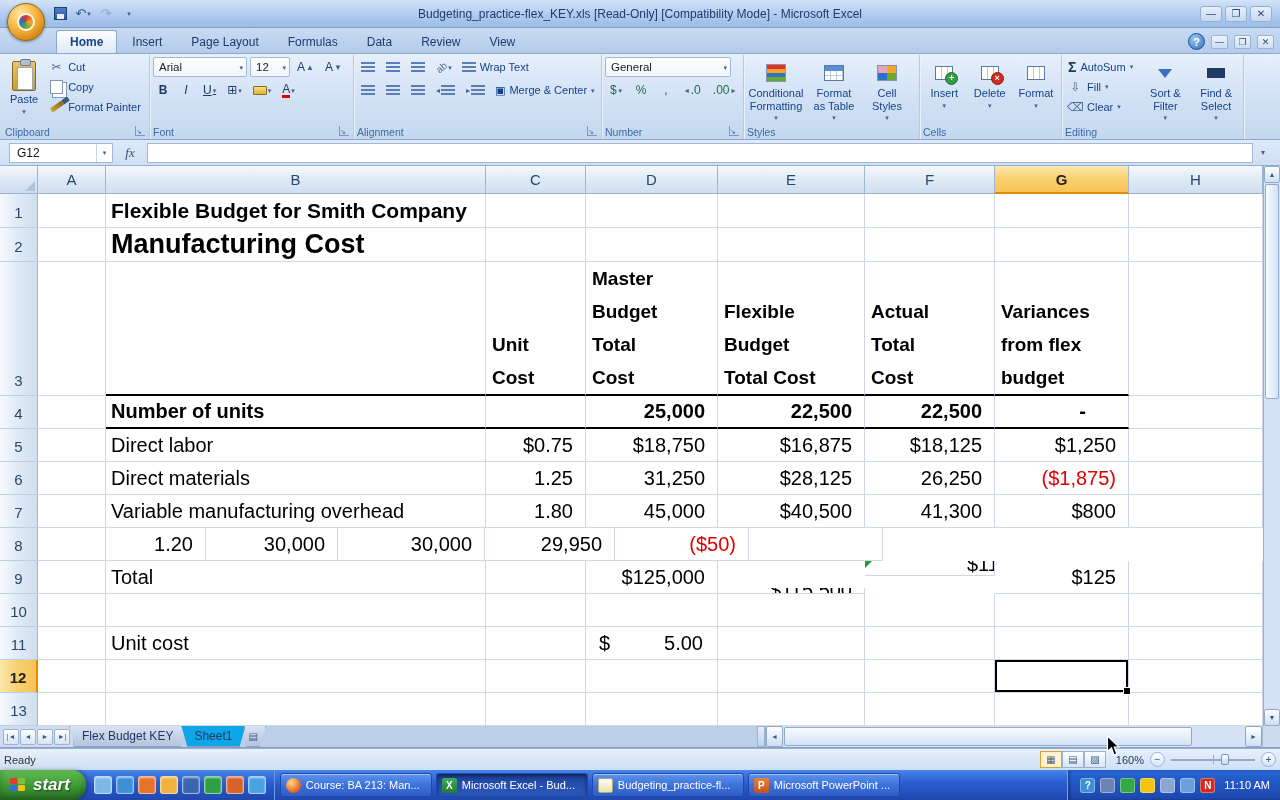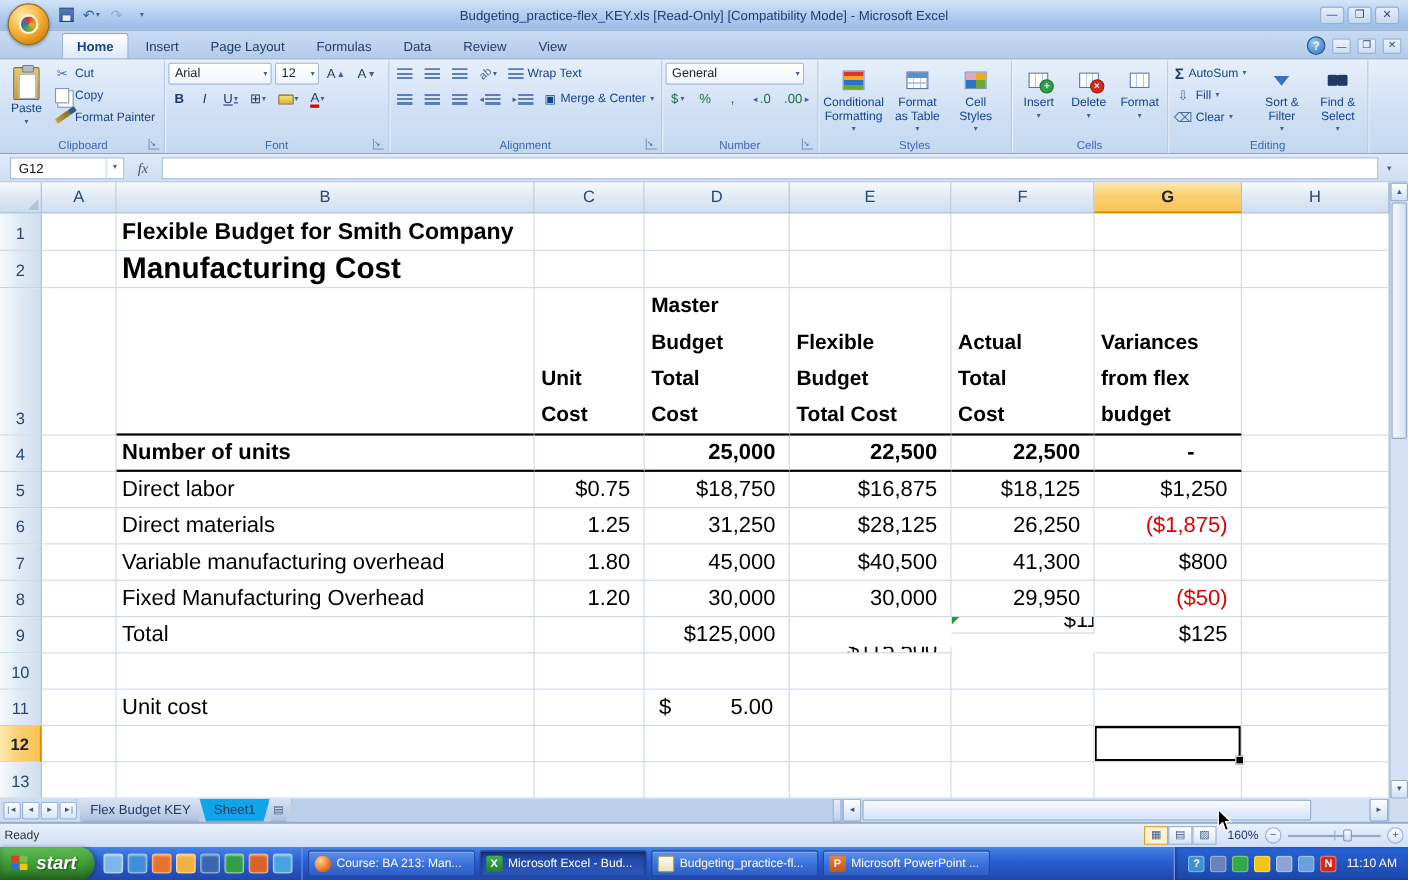--- a/index.html
+++ b/index.html
@@ -30,21 +30,21 @@
 .tabrow-right{margin-left:auto;display:flex;align-items:center;gap:6px;padding-right:6px;padding-bottom:3px}
 .help-btn{width:17px;height:17px;border-radius:50%;background:radial-gradient(circle at 35% 30%,#9cc7f2,#2e6fc2);color:#fff;font-size:11px;font-weight:bold;display:flex;align-items:center;justify-content:center;border:1px solid #1d4f96}
 .wb-ctrl{width:17px;height:14px;display:flex;align-items:center;justify-content:center;font-size:9px;color:#2d4a7a;background:linear-gradient(#eef4fc,#cddff3);border:1px solid #9ab2d4;border-radius:2px}
 
 
 .ribbon{height:86px;background:linear-gradient(#e7f0fb,#d4e3f6 45%,#c3d8ef);display:flex;border-bottom:1px solid #8aa8cc;flex:0 0 86px;padding:1px 0 0 2px}
 .group{display:flex;flex-direction:column;border-right:1px solid #b5c9e2;box-shadow:1px 0 0 #eaf2fb;padding:2px 3px 0;position:relative}
 .gbody{flex:1;display:flex;align-items:flex-start;gap:3px}
 .gbody.col{flex-direction:column;align-items:stretch;gap:3px}
 .frow{display:flex;align-items:center;gap:3px}
-.glabel{height:15px;font-size:10.5px;color:#3e6aaa;display:flex;align-items:center;justify-content:center;position:relative}
+.glabel{height:15px;font-size:10.5px;color:#3e6aaa;display:flex;align-items:center;position:relative}
 .launcher{position:absolute;right:1px;bottom:3px;width:10px;height:10px;border-left:1px solid #7c97bd;border-bottom:1px solid #7c97bd;font-size:7px;color:#44618f;display:flex;align-items:flex-end;justify-content:flex-start;line-height:1}
 .bigbtn{display:flex;flex-direction:column;align-items:center;justify-content:flex-start;font-size:11px;color:#15428b;padding:3px 4px 2px;border:1px solid transparent;border-radius:3px;text-align:center;line-height:1.15;gap:2px}
 .sbtn{display:flex;align-items:center;gap:4px;font-size:11px;color:#15428b;padding:1px 3px;border-radius:2px;white-space:nowrap;height:19px}
 .scol{display:flex;flex-direction:column;justify-content:flex-start;gap:1px}
 .ic{width:15px;height:14px;display:inline-flex;align-items:center;justify-content:center;font-size:12px;color:#4a6a9a}
 .ic-paste{width:24px;height:30px;background:linear-gradient(#e8c76a,#c79b3a);border:1px solid #8a6a1d;position:relative;border-radius:2px}
 .ic-paste:before{content:"";position:absolute;left:4px;top:5px;width:14px;height:21px;background:#fff;border:1px solid #9aa7b8}
 .ic-paste:after{content:"";position:absolute;left:7px;top:-3px;width:9px;height:5px;background:#b7bec9;border:1px solid #6f7b8c;border-radius:2px}
 .ic-copy{position:relative;width:13px;height:14px;background:#fff;border:1px solid #8096b4;box-shadow:3px 3px 0 #fff,3px 3px 0 1px #8096b4}
 .ic-brush{width:14px;height:5px;background:linear-gradient(90deg,#caa43c,#8a6a1d);border-radius:1px;transform:rotate(-35deg);position:relative}
@@ -601,21 +601,20 @@
             <div class="cell num" style="width: 100px;">1.80</div>
             <div class="cell num" style="width: 132px;">45,000</div>
             <div class="cell num" style="width: 147px;">$40,500</div>
             <div class="cell num" style="width: 130px;">41,300</div>
             <div class="cell num" style="width: 134px;">$800</div>
             <div class="cell" style="width: 134px;"></div>
           </div>
           <div class="grow" style="height: 33px;">
             <div class="rowhdr" style="width: 38px;">8</div>
             <div class="cell" style="width: 68px;"></div>
-            <div class="cell" style="width: 380px;">Fixed Manufacturing Overhead</div>
             <div class="cell num" style="width: 100px;">1.20</div>
             <div class="cell num" style="width: 132px;">30,000</div>
             <div class="cell num" style="width: 147px;">30,000</div>
             <div class="cell num" style="width: 130px;">29,950</div>
             <div class="cell num red" style="width: 134px;">($50)</div>
             <div class="cell" style="width: 134px;"></div>
           </div>
           <div class="grow" style="height: 33px;">
             <div class="rowhdr" style="width: 38px;">9</div>
             <div class="cell" style="width: 68px;"></div>

